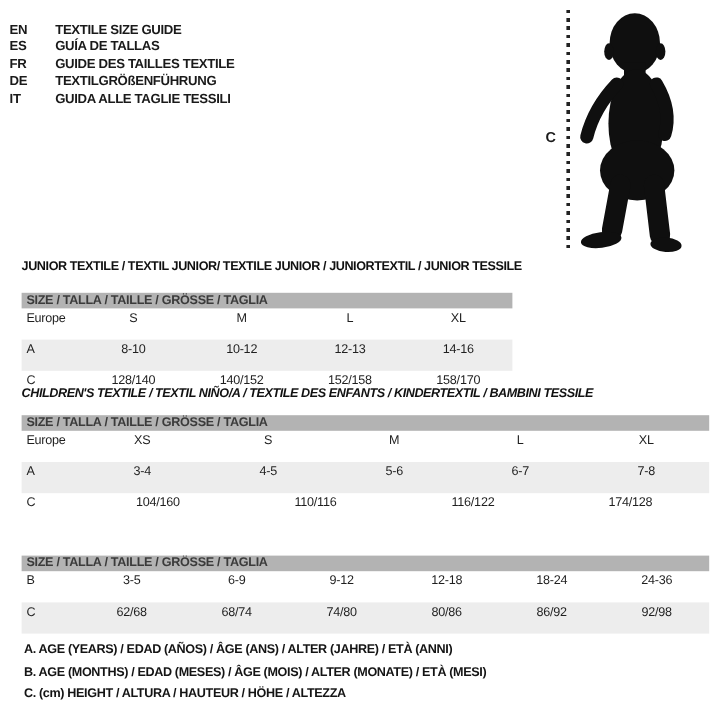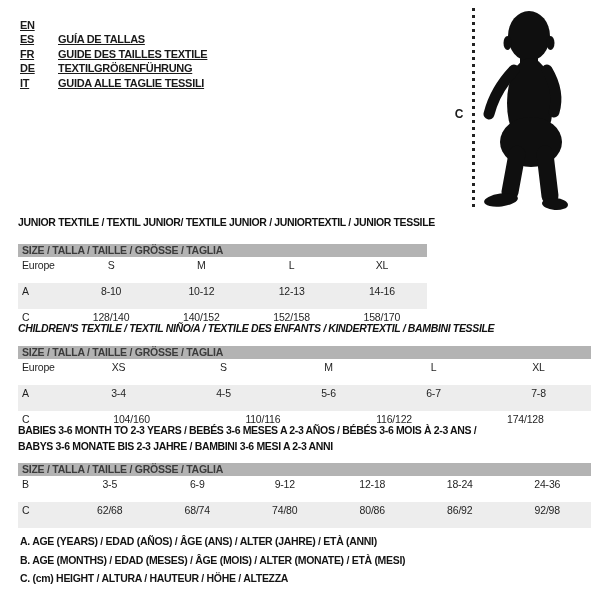--- a/index.html
+++ b/index.html
@@ -8,21 +8,21 @@
     width: 600px; height: 600px;
     font-family: "Liberation Sans", sans-serif;
     color: var(--text, #1a1a1a);
   }
   .canvas {
     position: relative; width: 600px; height: 600px;
     background: var(--bg, #fff); overflow: hidden;
   }
 
   
-  .lang-list { position: absolute; left: 20px; top: 18px; text-decoration: underline; }
+  .lang-list { position: absolute; left: 8px; top: 18px; }
   .lang-row { display: flex; height: 14.4px; line-height: 14.4px; }
   .lang-code, .lang-label {
     font-size: 11px; font-weight: bold; letter-spacing: -0.3px;
     white-space: nowrap; color: var(--text, #1a1a1a);
   }
   .lang-code { width: 38px; }
 
   
   .figure-c {
     position: absolute; left: 449px; top: 107px; width: 20px;
@@ -68,20 +68,21 @@
   }
 </style>
 </head>
 <body>
 
 <div class="canvas">
 
   <div class="lang-list">
     <div class="lang-row">
       <span class="lang-code">EN</span>
+      <span class="lang-label">TEXTILE SIZE GUIDE</span>
     </div>
     <div class="lang-row">
       <span class="lang-code">ES</span>
       <span class="lang-label">GUÍA DE TALLAS</span>
     </div>
     <div class="lang-row">
       <span class="lang-code">FR</span>
       <span class="lang-label">GUIDE DES TAILLES TEXTILE</span>
     </div>
     <div class="lang-row">
@@ -160,24 +161,20 @@
       </div>
       <div class="tbl-row">
         <span class="row-label">C</span>
         <span class="cell">104/160</span>
         <span class="cell">110/116</span>
         <span class="cell">116/122</span>
         <span class="cell">174/128</span>
       </div>
     </div>
 
-  <div class="tbl-title" id="tbl2-title">
-    <span class="t2line">BABIES 3-6 MONTH TO 2-3 YEARS / BEBÉS 3-6 MESES A 2-3 AÑOS / BÉBÉS 3-6 MOIS À 2-3 ANS /</span>
-    <span class="t2line">BABYS 3-6 MONATE BIS 2-3 JAHRE / BAMBINI 3-6 MESI A 2-3 ANNI</span>
-  </div>
   <div class="tbl" id="tbl2">
       <div class="tbl-head">SIZE / TALLA / TAILLE / GRÖSSE / TAGLIA</div>
       <div class="tbl-row">
         <span class="row-label">B</span>
         <span class="cell">3-5</span>
         <span class="cell">6-9</span>
         <span class="cell">9-12</span>
         <span class="cell">12-18</span>
         <span class="cell">18-24</span>
         <span class="cell">24-36</span>

